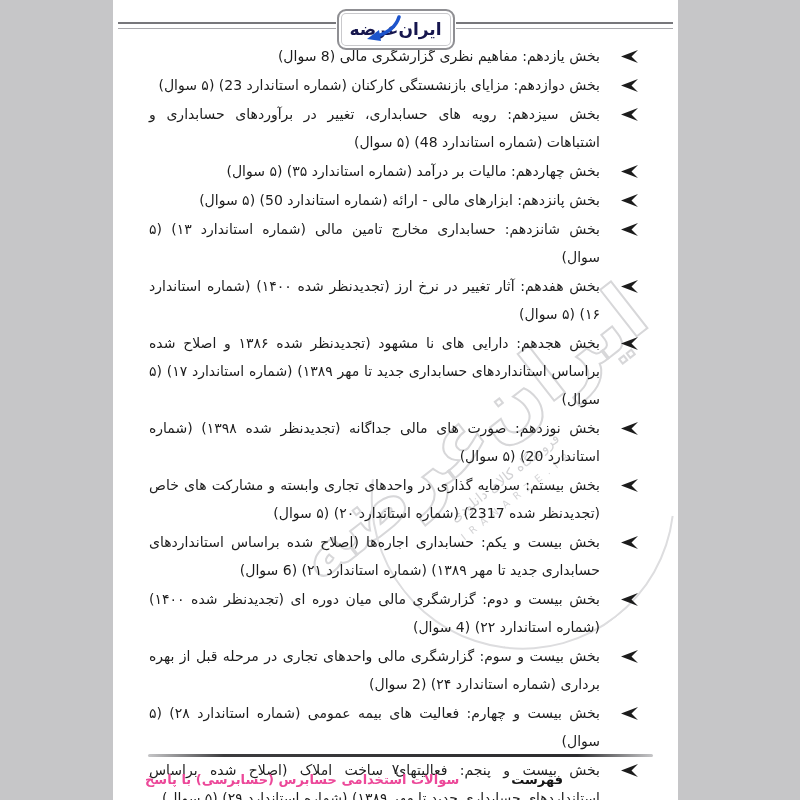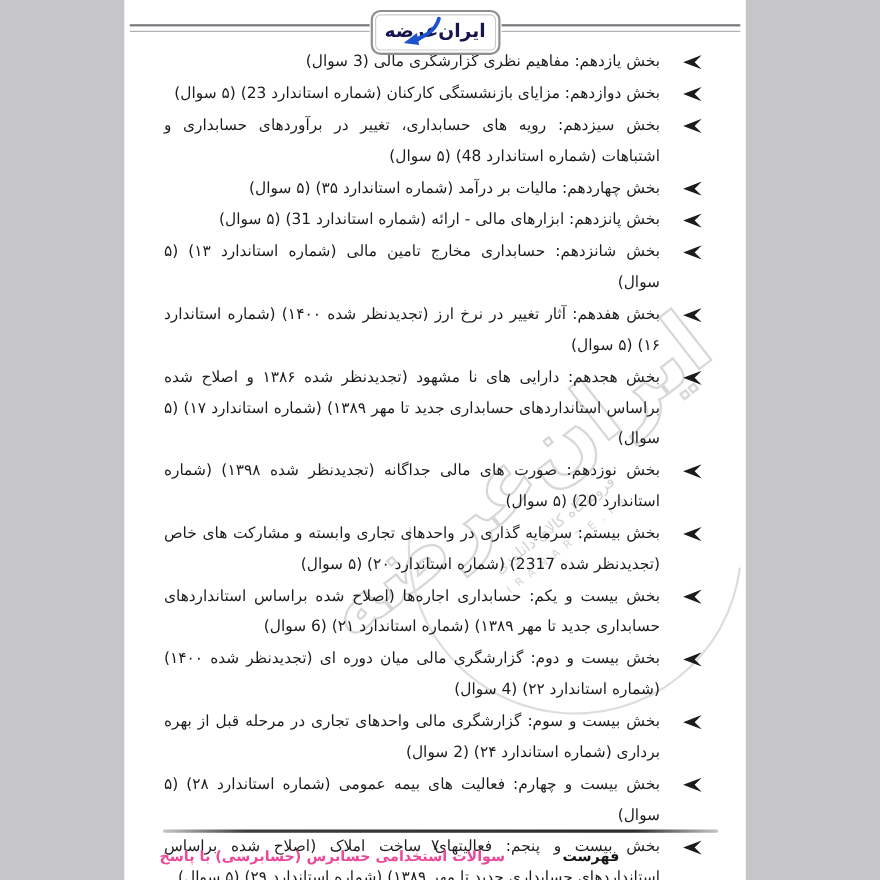--- a/index.html
+++ b/index.html
@@ -105,21 +105,21 @@
     <div class="watermark-main">ایران‌عرضه</div>
     <div class="watermark-caption">فروشگاه کالای دانلودی</div>
     <div class="watermark-latin">IRANARZE.IR</div>
   </div>
 
   <div class="toc">
     <div class="toc-item">
       <svg class="bullet" viewBox="0 0 17 13">
           <polygon points="17,0 0,6.5 17,13 10.5,6.5" fill="#1c1c1c"></polygon>
         </svg>
-      <span>بخش یازدهم: مفاهیم نظری گزارشگری مالی (3 سوال)</span>
+      <span>بخش یازدهم: مفاهیم نظری گزارشگری مالی (8 سوال)</span>
     </div>
     <div class="toc-item">
       <svg class="bullet" viewBox="0 0 17 13">
           <polygon points="17,0 0,6.5 17,13 10.5,6.5" fill="#1c1c1c"></polygon>
         </svg>
       <span>بخش دوازدهم: مزایای بازنشستگی کارکنان (شماره استاندارد 23) (۵ سوال)</span>
     </div>
     <div class="toc-item">
       <svg class="bullet" viewBox="0 0 17 13">
           <polygon points="17,0 0,6.5 17,13 10.5,6.5" fill="#1c1c1c"></polygon>
@@ -129,21 +129,21 @@
     <div class="toc-item">
       <svg class="bullet" viewBox="0 0 17 13">
           <polygon points="17,0 0,6.5 17,13 10.5,6.5" fill="#1c1c1c"></polygon>
         </svg>
       <span>بخش چهاردهم: مالیات بر درآمد (شماره استاندارد ۳۵) (۵ سوال)</span>
     </div>
     <div class="toc-item">
       <svg class="bullet" viewBox="0 0 17 13">
           <polygon points="17,0 0,6.5 17,13 10.5,6.5" fill="#1c1c1c"></polygon>
         </svg>
-      <span>بخش پانزدهم: ابزارهای مالی - ارائه (شماره استاندارد 31) (۵ سوال)</span>
+      <span>بخش پانزدهم: ابزارهای مالی - ارائه (شماره استاندارد 50) (۵ سوال)</span>
     </div>
     <div class="toc-item">
       <svg class="bullet" viewBox="0 0 17 13">
           <polygon points="17,0 0,6.5 17,13 10.5,6.5" fill="#1c1c1c"></polygon>
         </svg>
       <span>بخش شانزدهم: حسابداری مخارج تامین مالی (شماره استاندارد ۱۳) (۵ سوال)</span>
     </div>
     <div class="toc-item">
       <svg class="bullet" viewBox="0 0 17 13">
           <polygon points="17,0 0,6.5 17,13 10.5,6.5" fill="#1c1c1c"></polygon>

